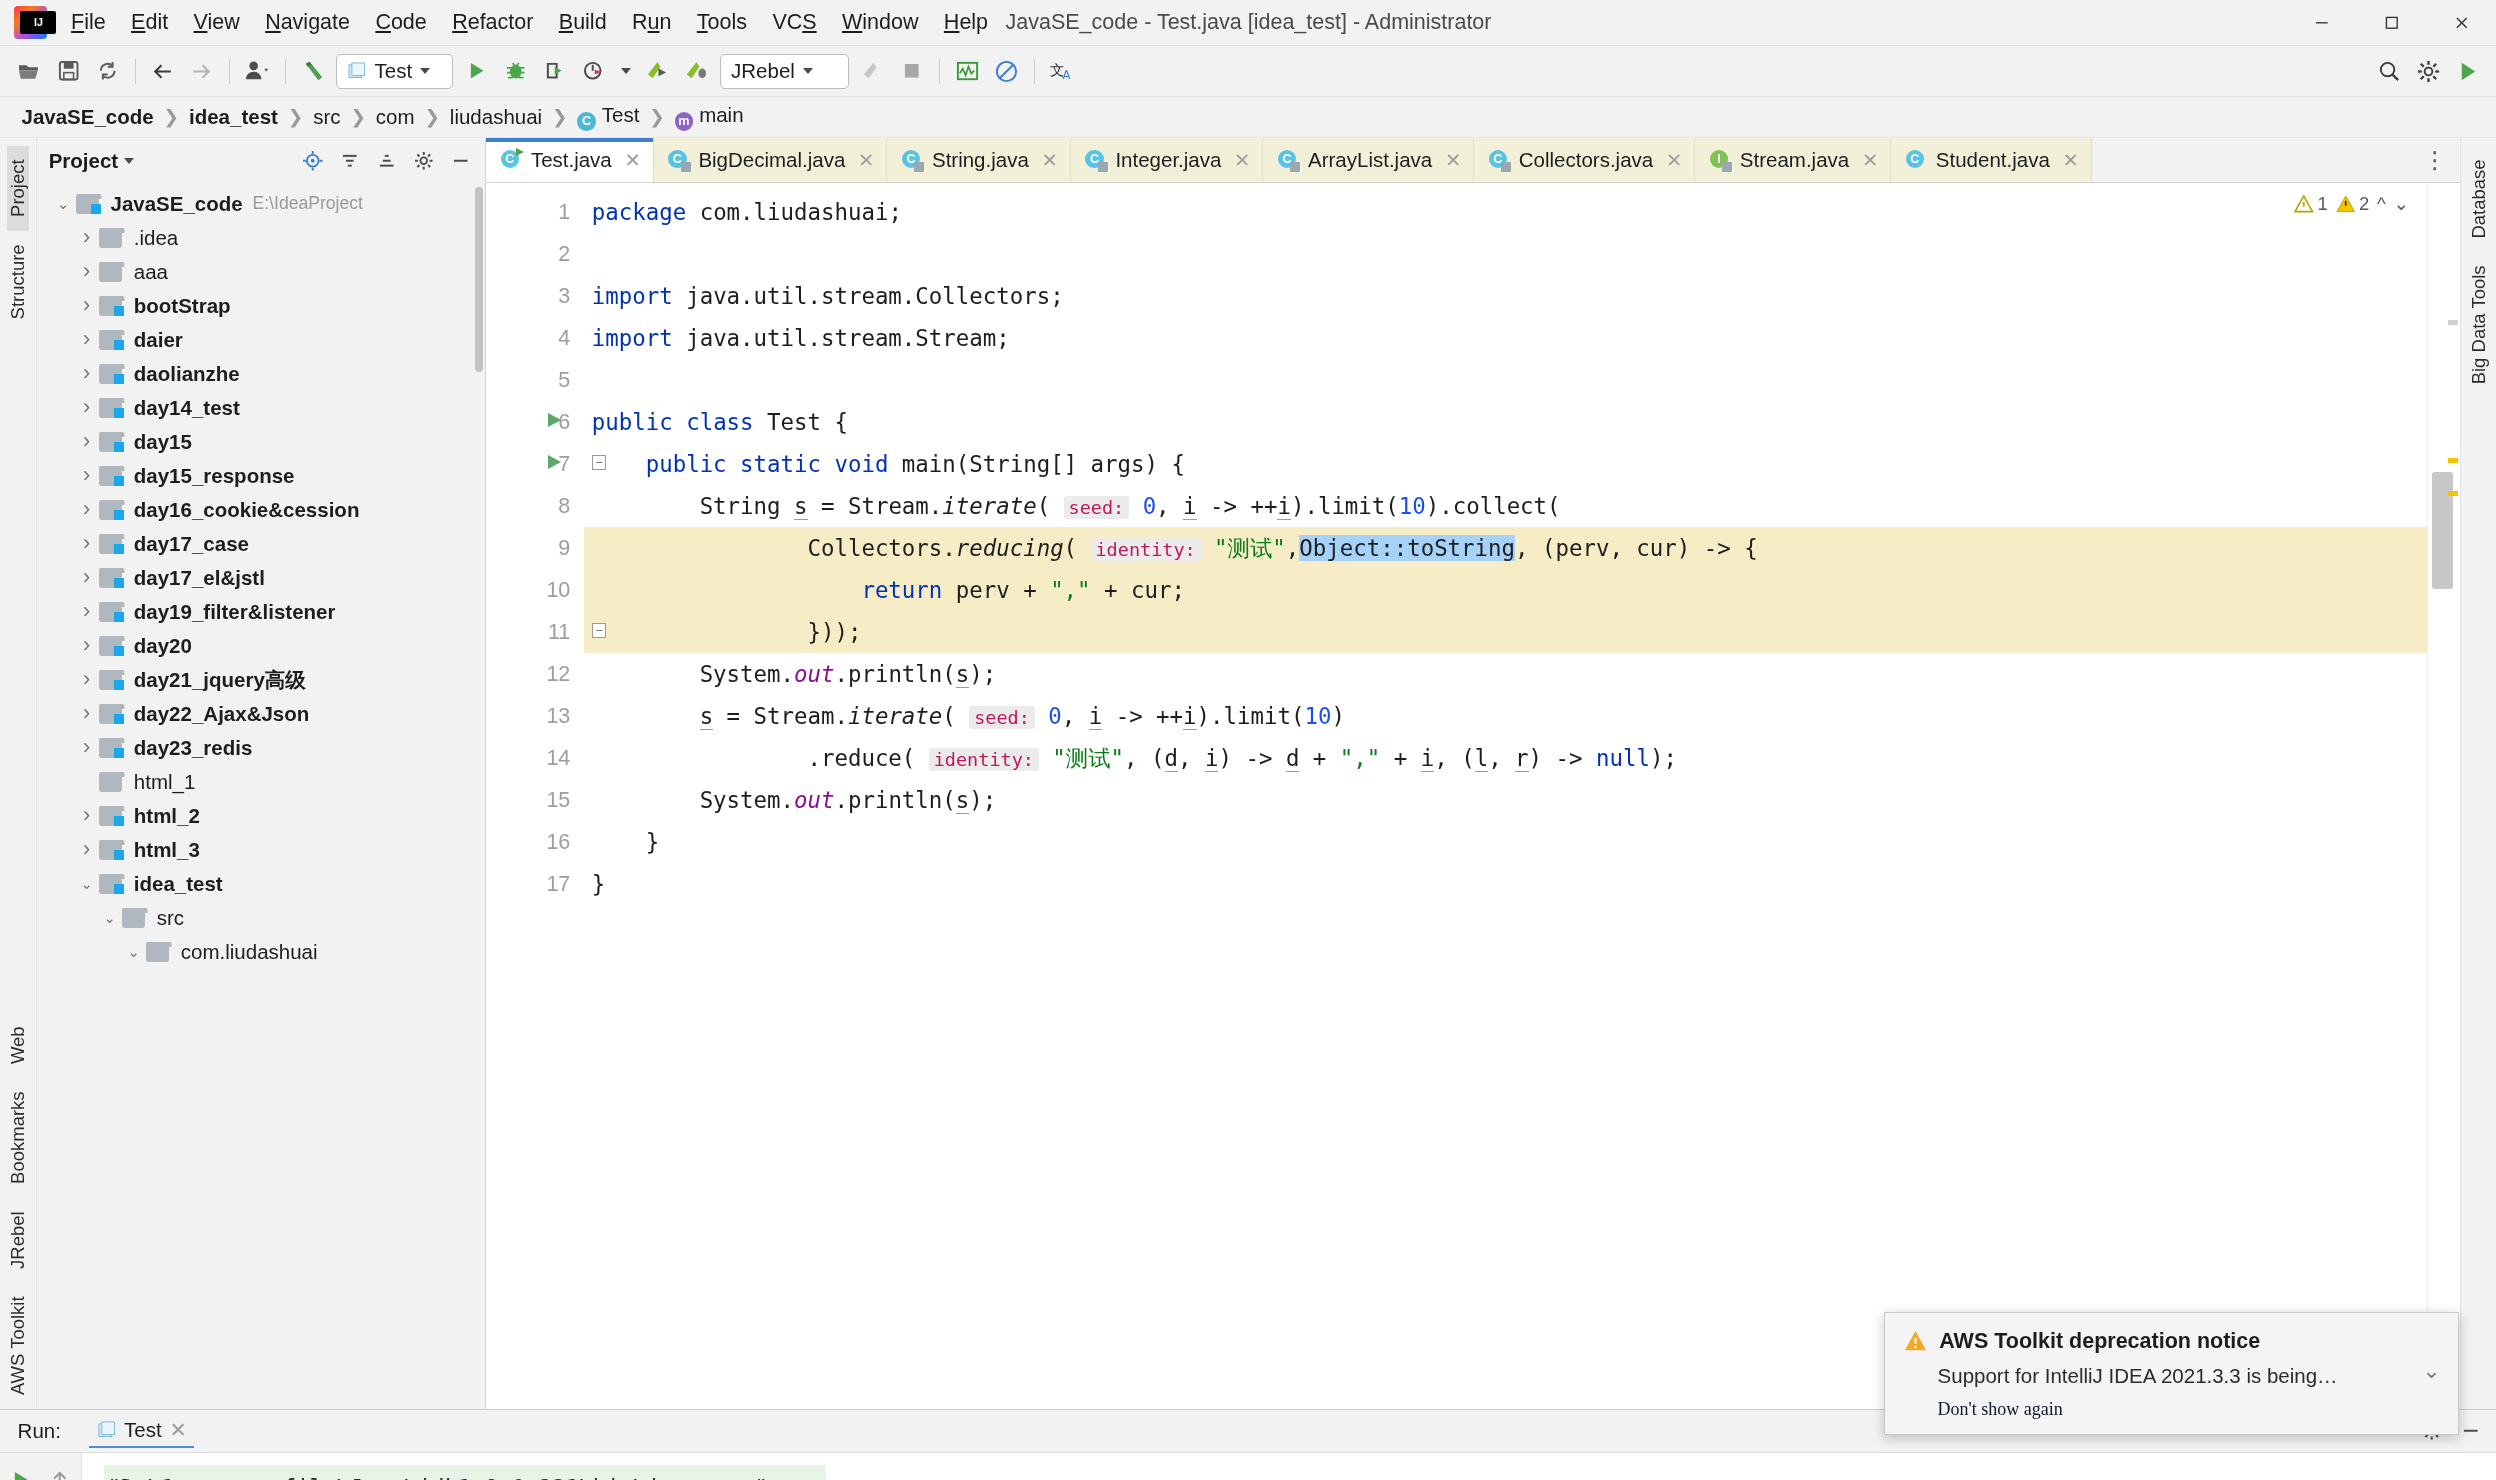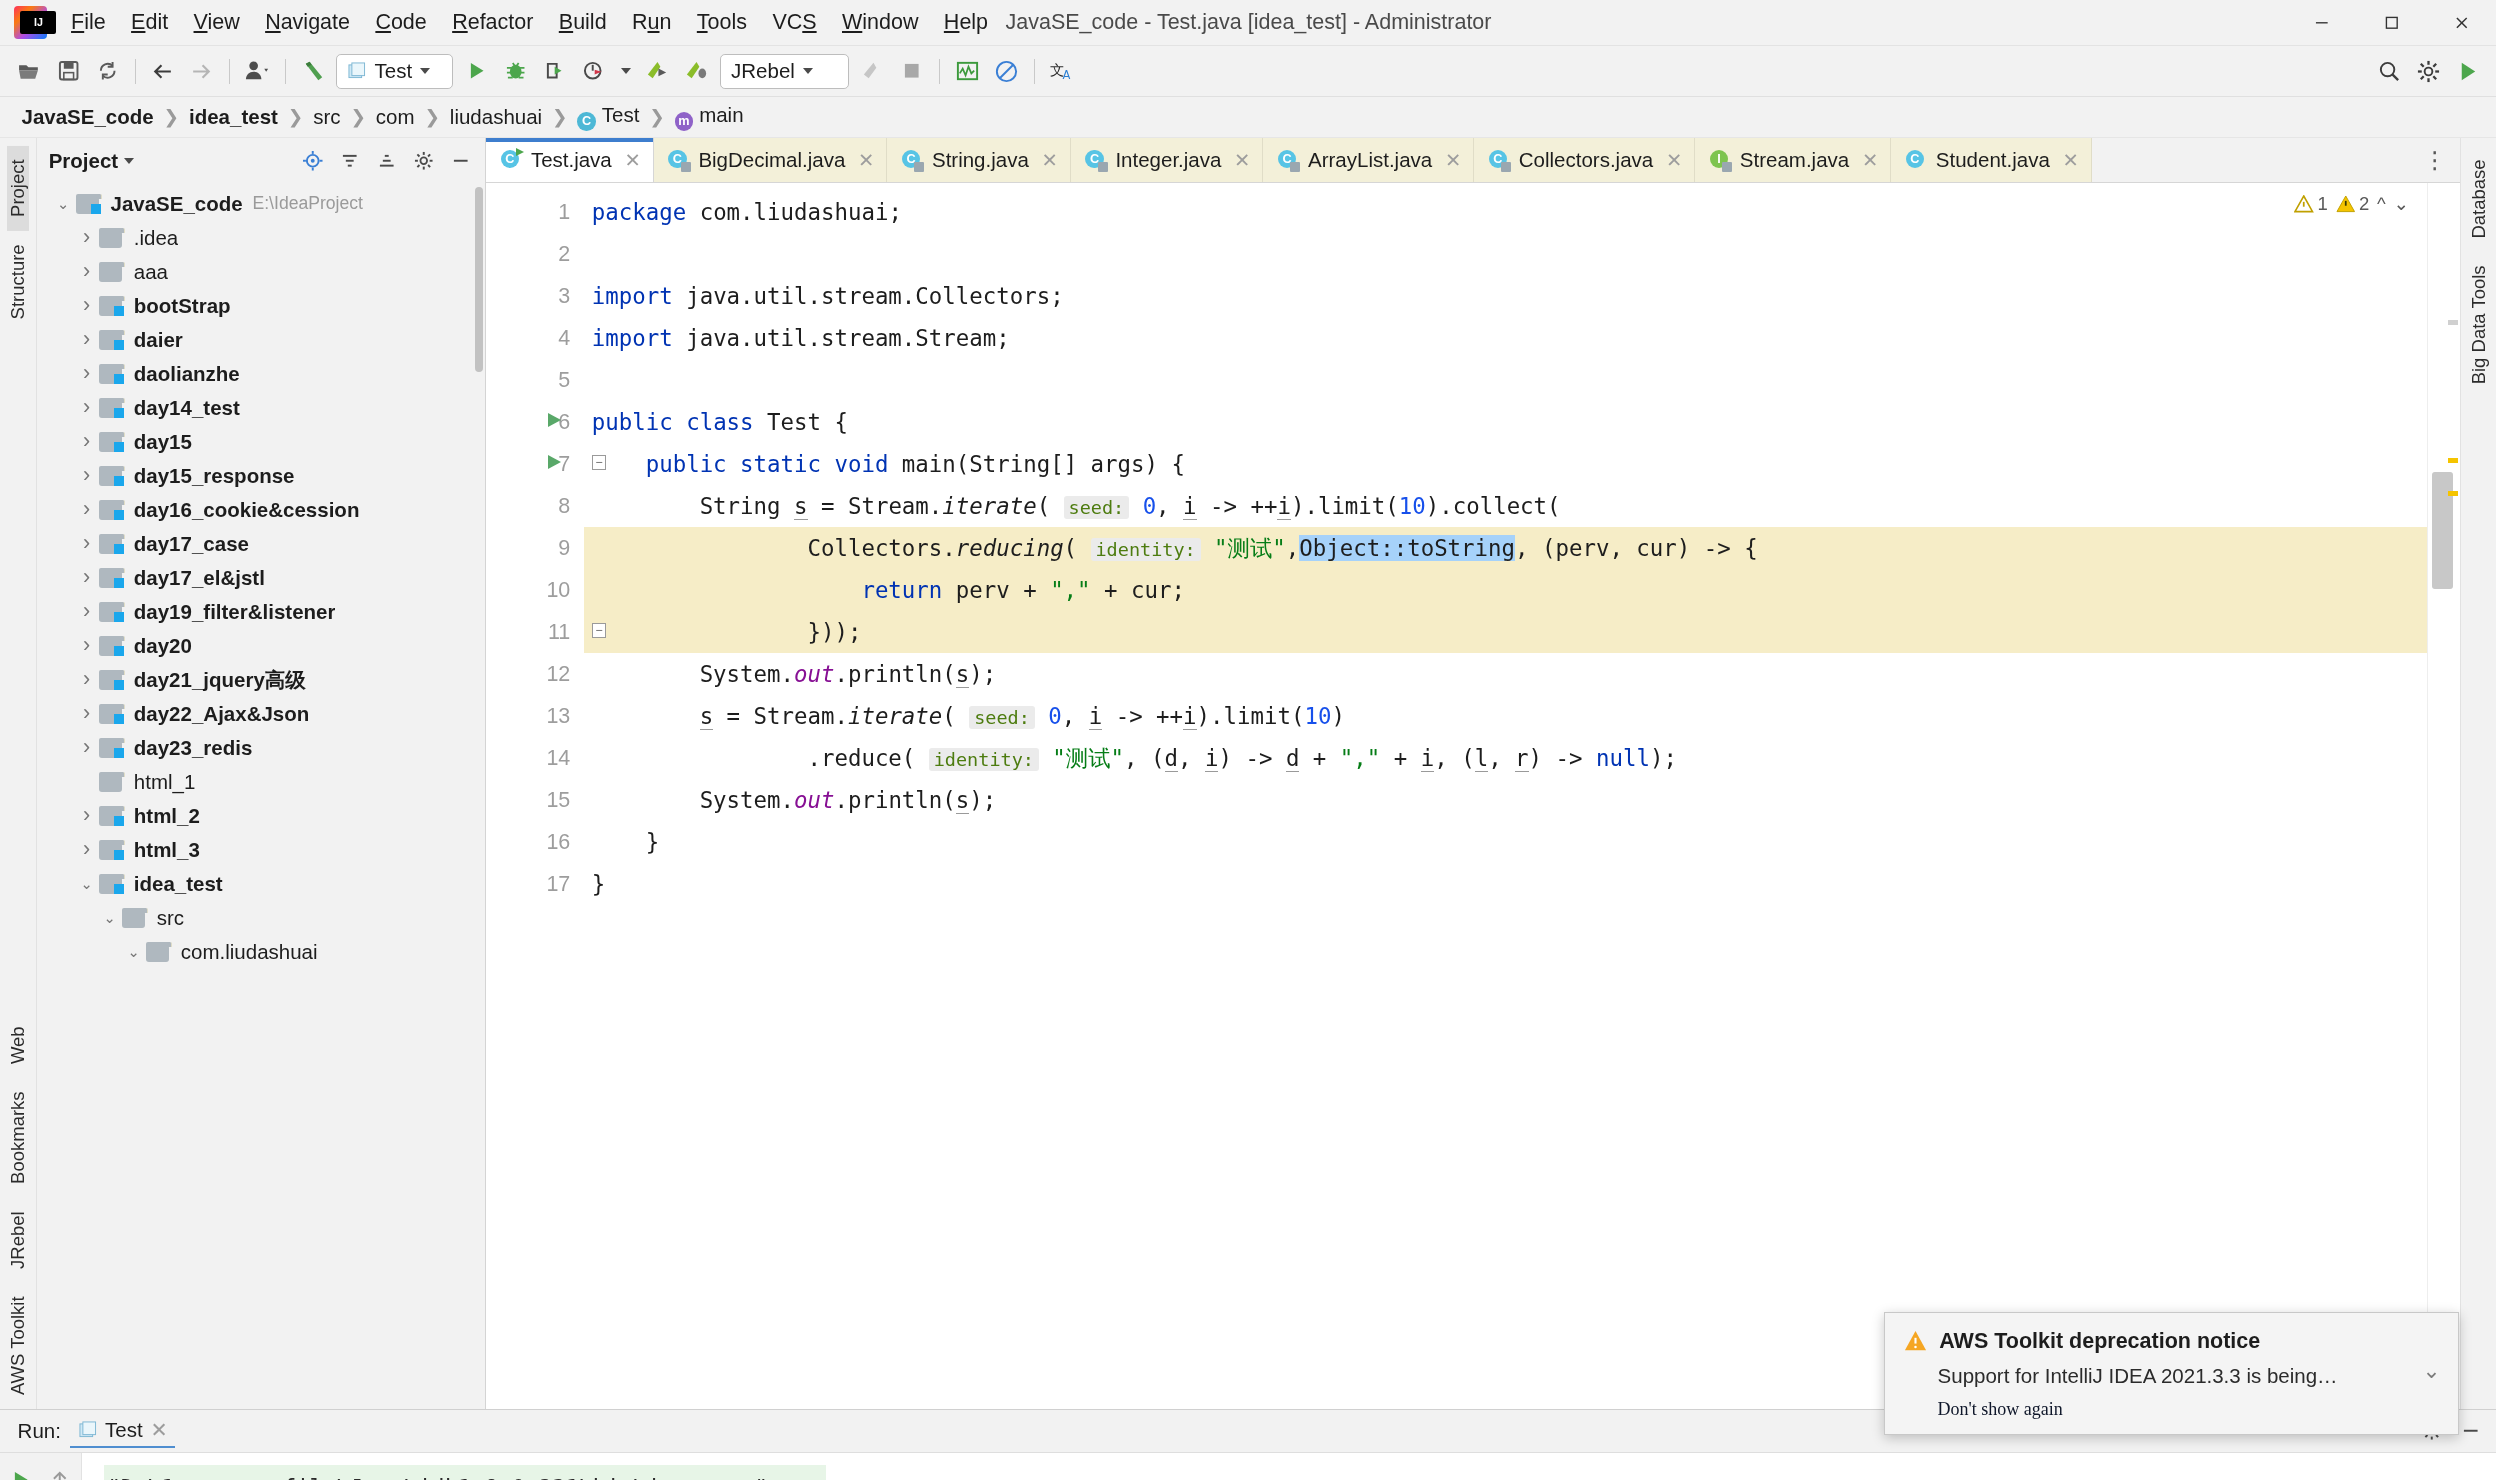--- a/index.html
+++ b/index.html
@@ -94,35 +94,35 @@
   #gutter-icons{position:absolute;left:62px;top:7.8px;width:33px;}
   .grun{position:absolute;width:0;height:0;border-left:13.7px solid #59a869;border-top:7.8px solid transparent;border-bottom:7.8px solid transparent;}
   #code{flex:1;position:relative;padding-top:7.8px;font-size:22.4px;line-height:42px;overflow:hidden;}
   .cl{height:42px;white-space:pre;padding-left:7.8px;position:relative;}
   .cl.hl{background:#f6edc7;}
   .k{color:#0033b3;font-weight:500;}
   .str{color:#067d17;}
   .num{color:#1750eb;}
   .it{font-style:italic;}
   .fld{color:#871094;}
-  .hint{background:#ebebeb;color:#4d7c0f;font-size:18.5px;padding:1px 4.9px;border-radius:2.9px;}
+  .hint{background:#ebebeb;color:#be185d;font-size:18.5px;padding:1px 4.9px;border-radius:2.9px;}
   .sel{background:#a6d2fa;}
   .und{border-bottom:1px solid #9a9a9a;}
   .fold{position:absolute;left:-23.4px;top:12.7px;width:14.6px;height:14.6px;border:1px solid #9a9a9a;color:#777;
      font-size:11.7px;line-height:12.7px;text-align:center;background:#fff;}
 
   #inspect{position:absolute;right:51px;top:9.8px;display:flex;align-items:center;gap:7.8px;font-size:18.5px;color:#5a5a5a;z-index:5;}
   .warnchip{display:flex;align-items:center;gap:3.9px;}
   #markbar{width:33px;background:#fff;border-left:1px solid #eee;flex:none;position:relative;}
   #markbar .thumb{position:absolute;left:3.9px;width:21.5px;background:#c8c8c8;border-radius:2.9px;}
   #markbar .mk{position:absolute;right:2px;width:9.8px;height:4.9px;}
 
   
   #runpanel{height:444px;display:flex;flex-direction:column;background:#fff;border-top:1px solid #d0d0d0;}
-  #run-head{height:43px;display:flex;align-items:center;background:#f2f2f2;padding:0 9.8px 0 17.6px;gap:9px;border-bottom:1px solid #dedede;}
+  #run-head{height:43px;display:flex;align-items:center;background:#f2f2f2;padding:0 9.8px 0 17.6px;gap:28px;border-bottom:1px solid #dedede;}
   #run-head .lab{font-size:20.5px;}
   .runtab{display:flex;align-items:center;gap:7.8px;padding:3.9px 7.8px;font-size:20.5px;border-bottom:2.9px solid #4f8ed0;}
   #run-head .right{margin-left:auto;display:flex;gap:5.9px;}
   #run-body{flex:1;display:flex;min-height:0;}
   #run-tools{width:82px;background:#f2f2f2;display:flex;flex-direction:column;align-items:center;gap:3.9px;padding-top:7.8px;flex:none;border-right:1px solid #e2e2e2;}
   .rt{width:37px;height:37px;display:flex;align-items:center;justify-content:center;border-radius:2.9px;}
   #run-tools .row2{display:flex;gap:2px;}
   #console{flex:1;padding:11.7px 0 0 21.5px;font-size:22.4px;line-height:47px;overflow:hidden;position:relative;background:#fff;}
   .cline{white-space:pre;}
   .cmdline{background:#e7f5e7;display:inline-block;padding:0 3.9px;color:#2b2b2b;}

